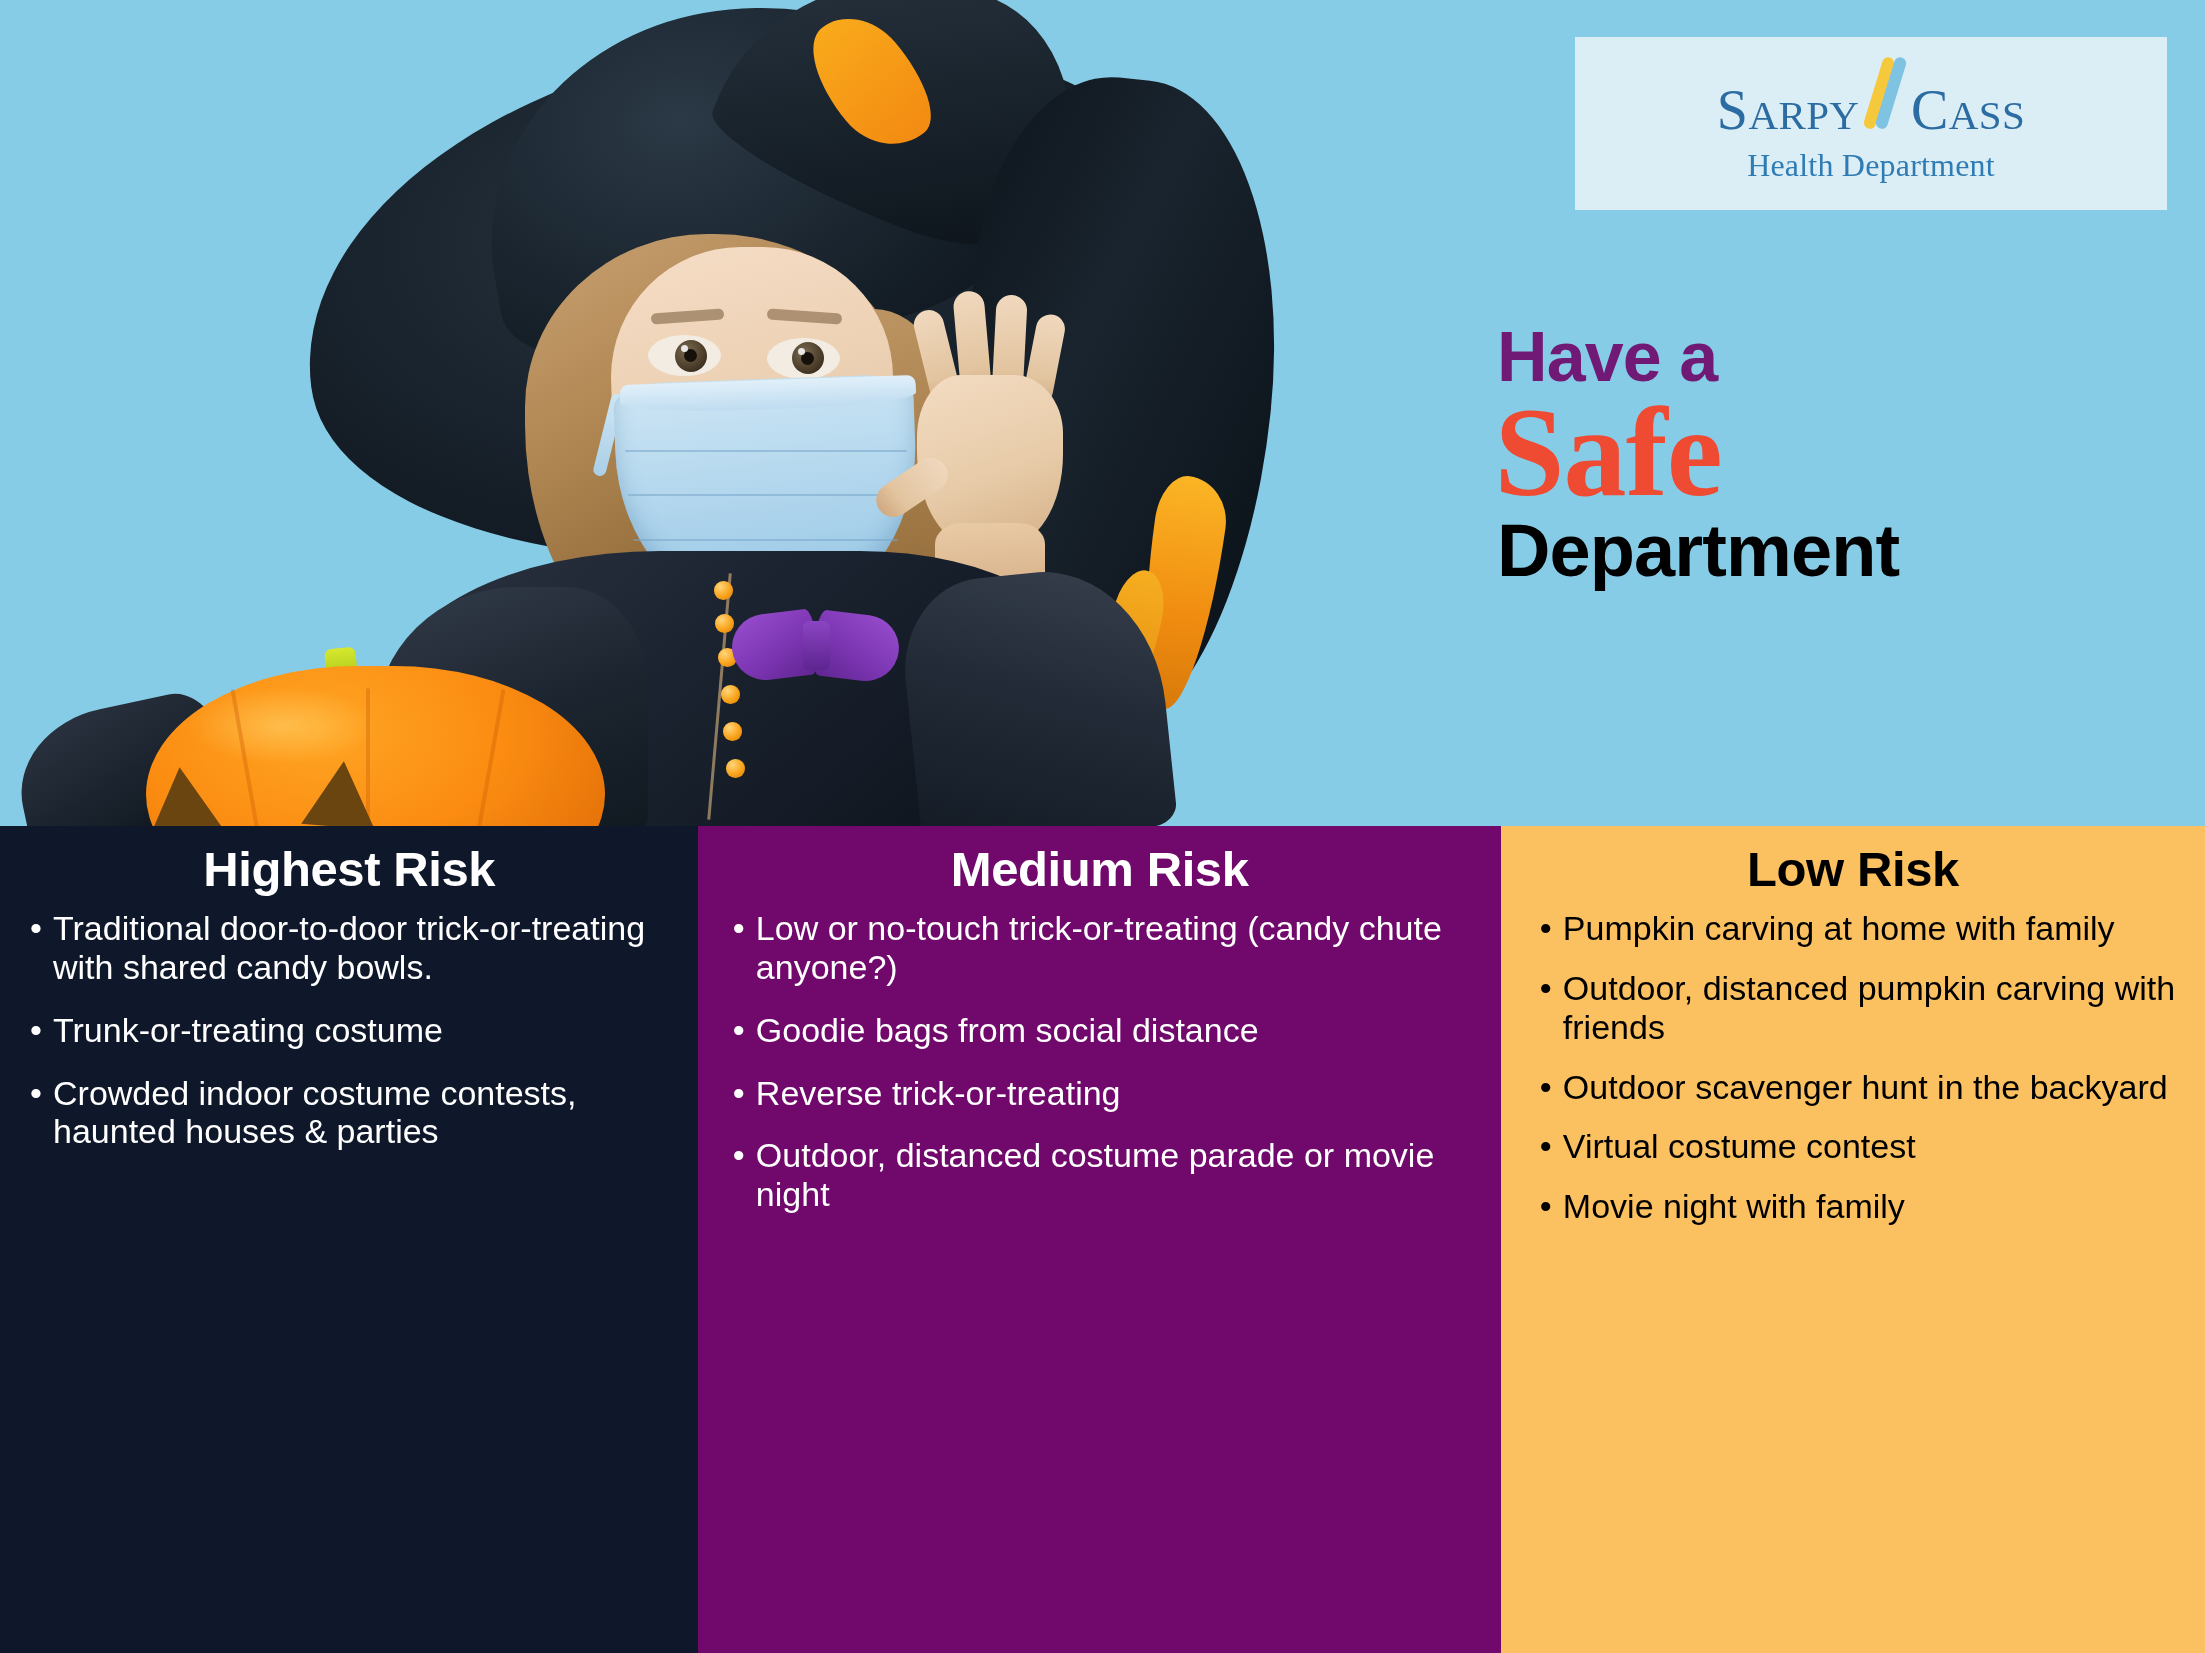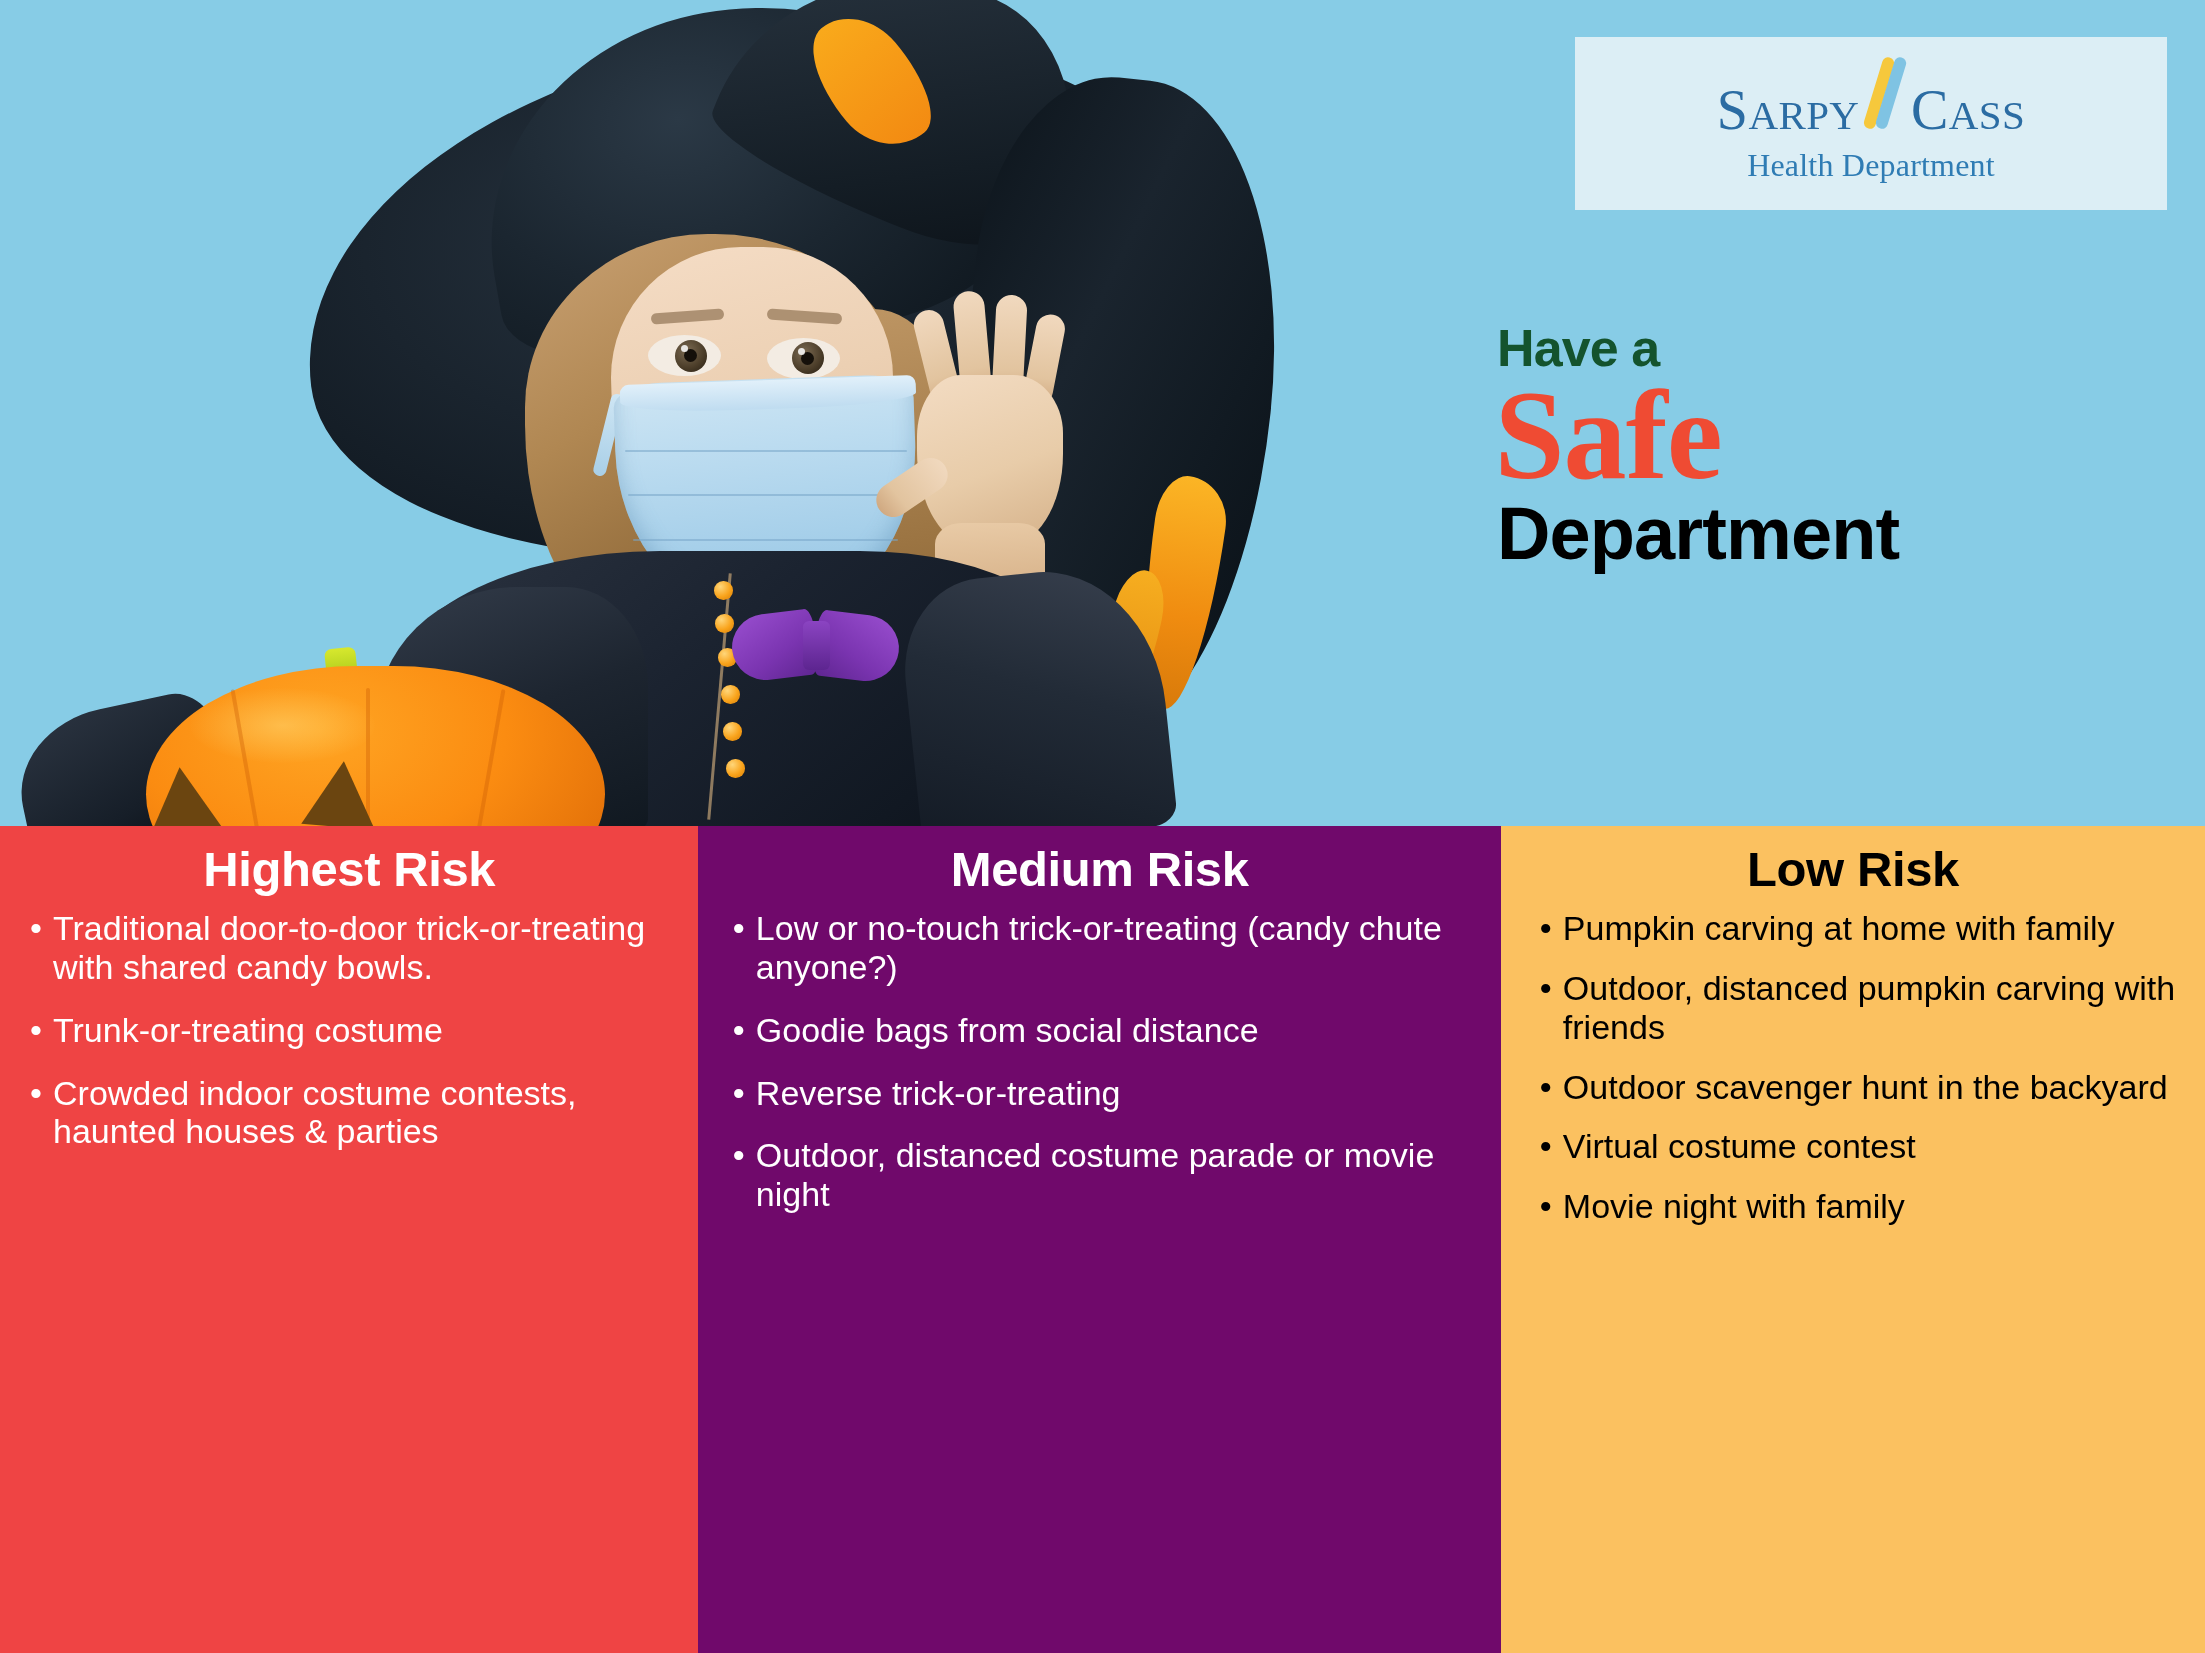--- a/index.html
+++ b/index.html
@@ -268,31 +268,31 @@
 
   
   .headline {
     position:absolute; left:1497px; top:324px; width:662px;
     line-height:.96;
   }
   .hl-line {
     font-weight:bold; letter-spacing:-0.9px;
     font-family:"Liberation Sans", sans-serif;
   }
-  .hl-have { font-size:52px; color:#14532d; }
+  .hl-have { font-size:70px; color:#701a75; }
   .hl-safe { font-size:126px; color:#EF4B33; display:block; margin:1.8px 0 0.9px -2.6px;font-family:Liberation Serif, serif; }
   .hl-hall { font-size:74px; color:#000000; display:block; }
 
   
   .panels {
     position:absolute; left:0; top:826px; width:2205px; height:828px;
     display:flex;
   }
   .panel { position:relative; height:100%; padding:0 15px; }
-  .panel-highest { width:731px; background:#ef4444; }
+  .panel-highest { width:731px; background:#0f172a; }
   .panel-medium  { width:840px; background:#70096B; }
   .panel-low     { width:737px; background:#FBC160; }
 
   .panel-title {
     text-align:center; font-weight:bold; font-size:49px;
     padding-top:15px; letter-spacing:-0.4px;
     font-family:"Liberation Sans", sans-serif;
   }
   .panel-highest .panel-title,
   .panel-medium  .panel-title { color:#FFFFFF; }

